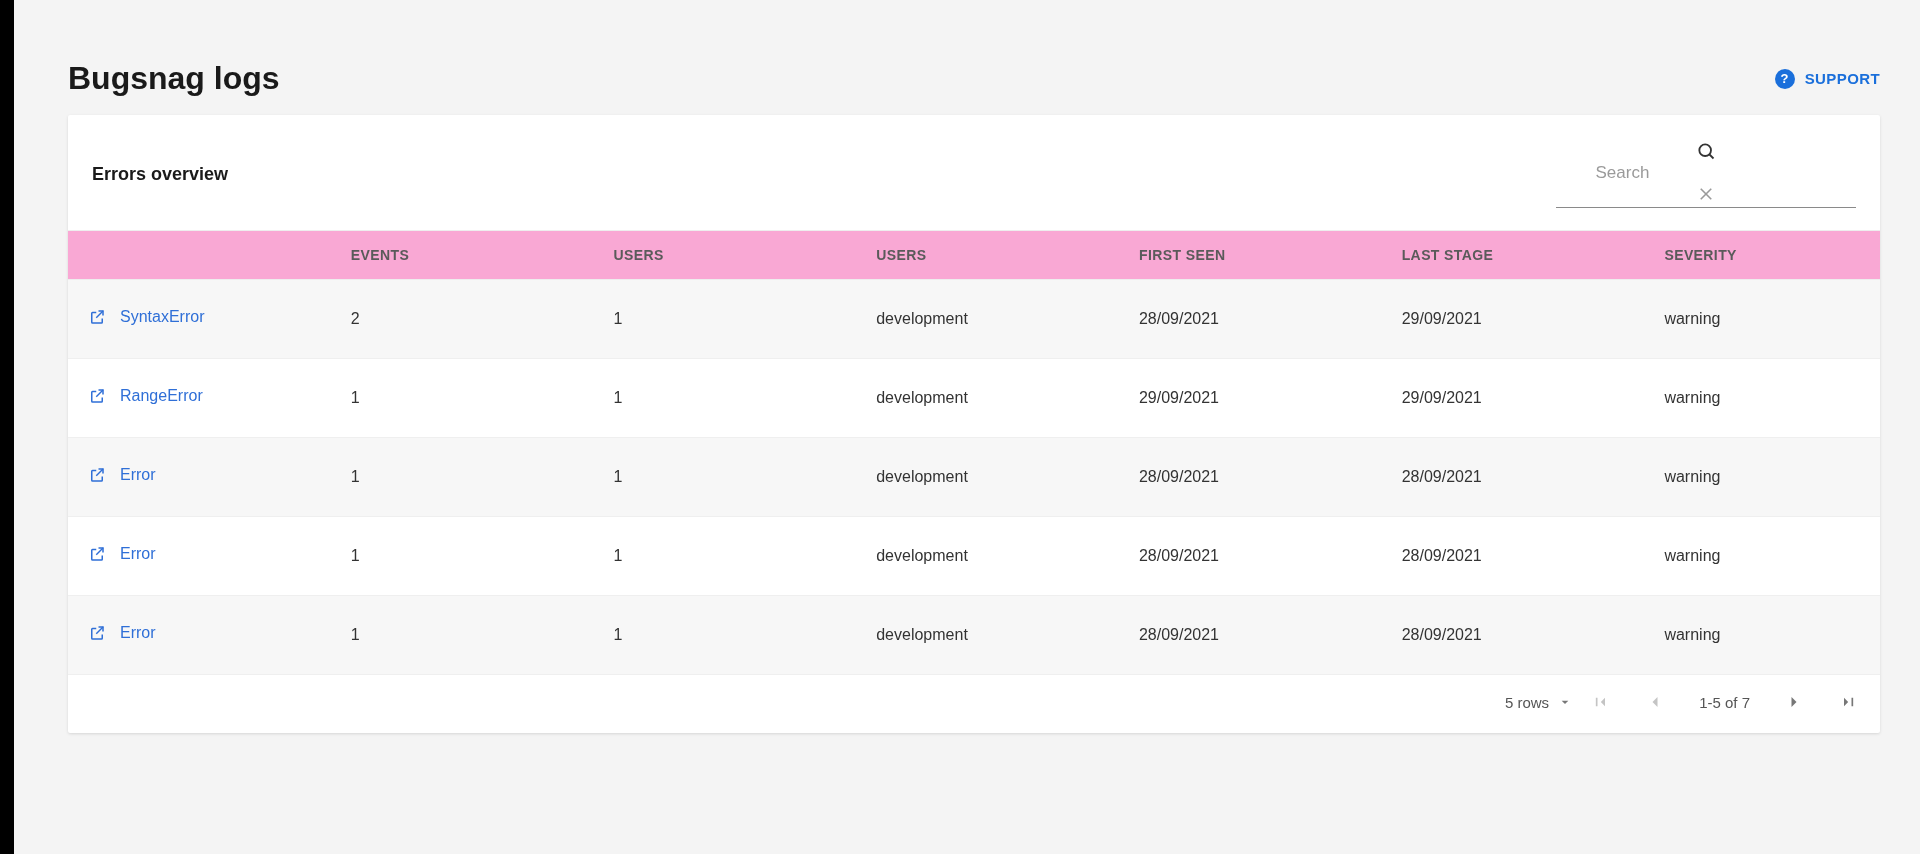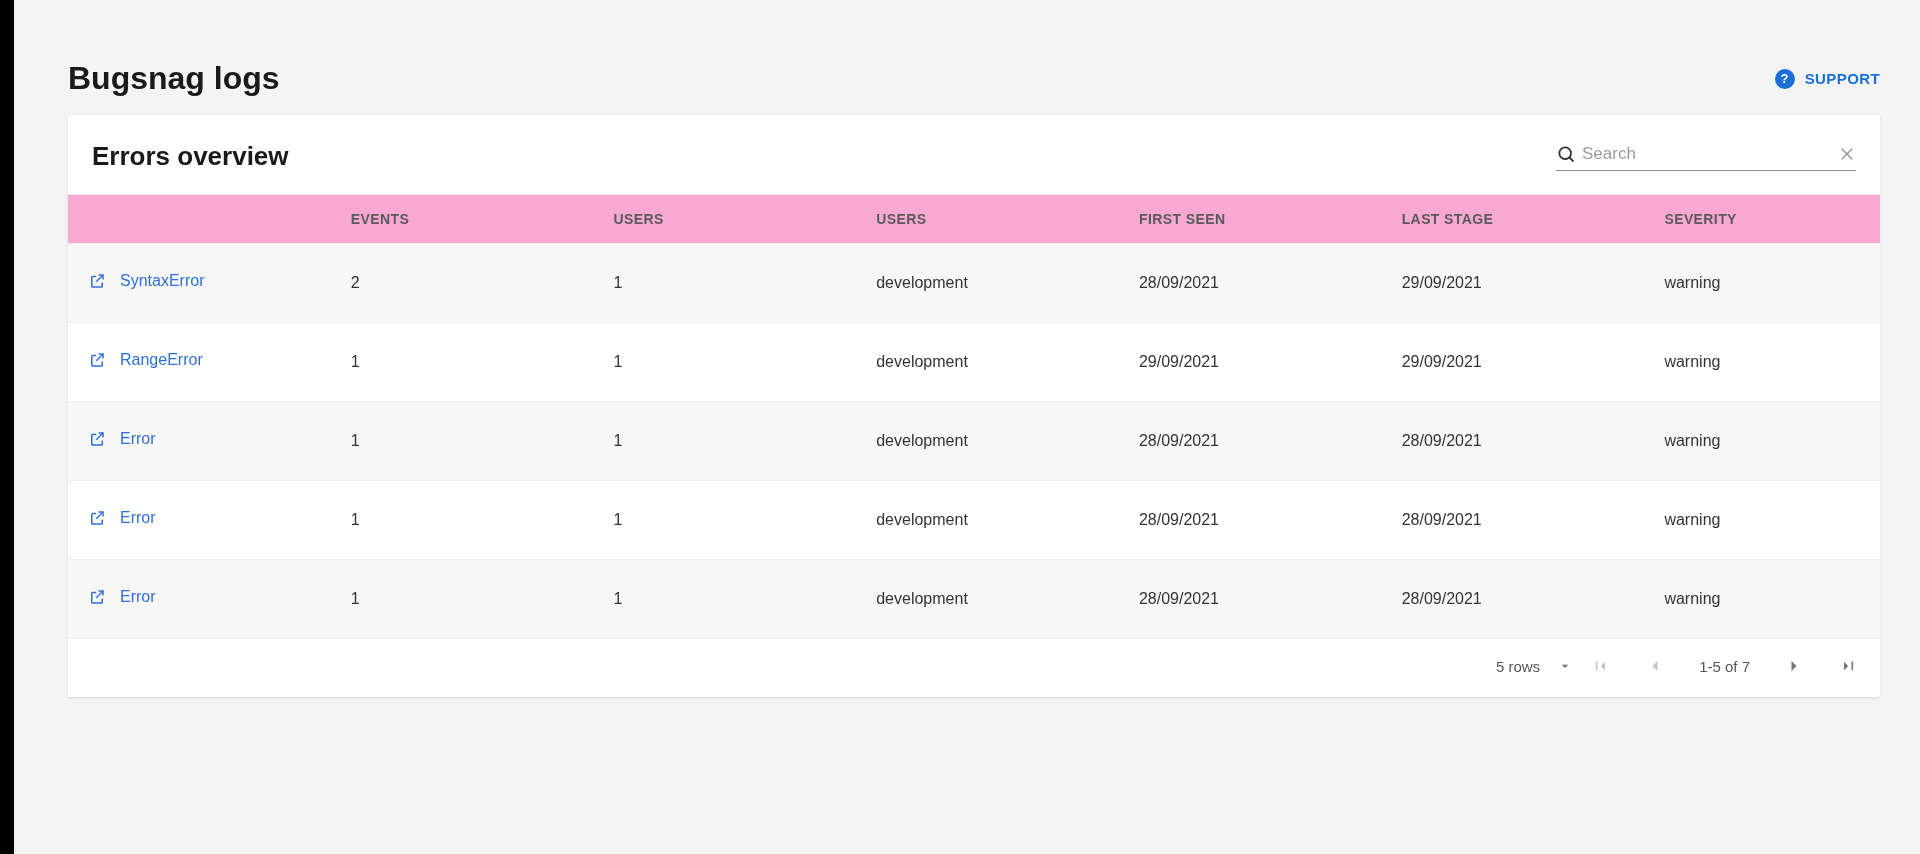--- a/index.html
+++ b/index.html
@@ -57,30 +57,31 @@
     border-radius: 2px;
     box-shadow: 0 1px 3px rgba(0,0,0,0.12);
   }
   .card-header {
     display: flex;
     align-items: center;
     justify-content: space-between;
     padding: 26px 24px 22px 24px;
   }
   .card-title {
-    font-size: 26px;
+    font-size: 18px;
     font-weight: 700;
     color: #1a1a1a;
   }
   .search-wrap {
     display: flex;
     align-items: center;
     border-bottom: 1px solid #8a8a8a;
     width: 300px;
     padding-bottom: 4px;
+    flex-direction: column;
   }
   .search-icon { width:20px; height:20px; color:#333; flex:0 0 auto; }
   .search-input {
     border: none; outline: none;
     font-size: 17px;
     color: #666;
     flex: 1;
     padding: 2px 6px;
     background: transparent;
   }
@@ -134,21 +135,21 @@
     align-items: center;
     justify-content: flex-end;
     gap: 16px;
     padding: 16px 20px 20px 20px;
     color: #555;
     font-size: 15px;
   }
   .rows-select {
     display: inline-flex;
     align-items: center;
-    gap: 17px;
+    gap: 8px;
     cursor: pointer;
   }
   .chev-down { width:16px; height:16px; color:#777; }
   .pager { display: inline-flex; align-items: center; gap: 33px; }
   .pager .nav-btn {
     display: inline-flex; align-items: center; justify-content: center;
     width: 22px; height: 22px; cursor: pointer; color: #777;
   }
   .pager .nav-btn.disabled { color: #c4c4c4; cursor: default; }
   .pager .range { color: #555; }

